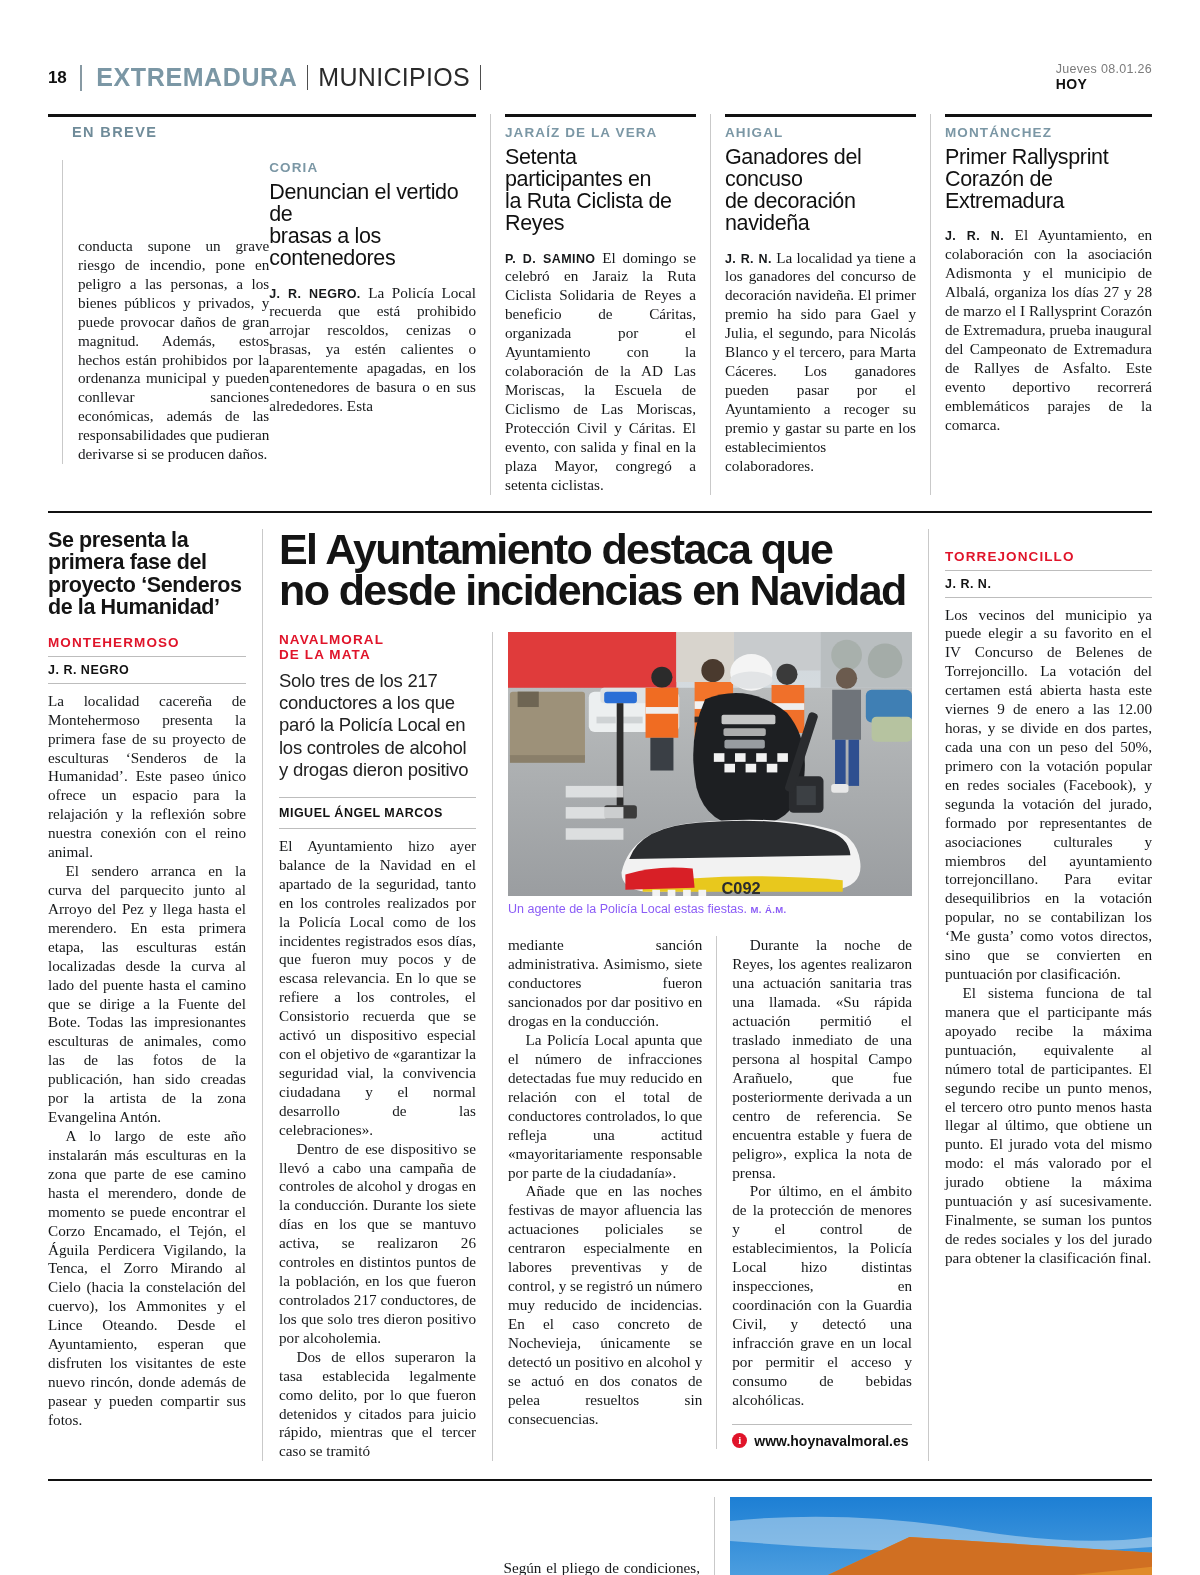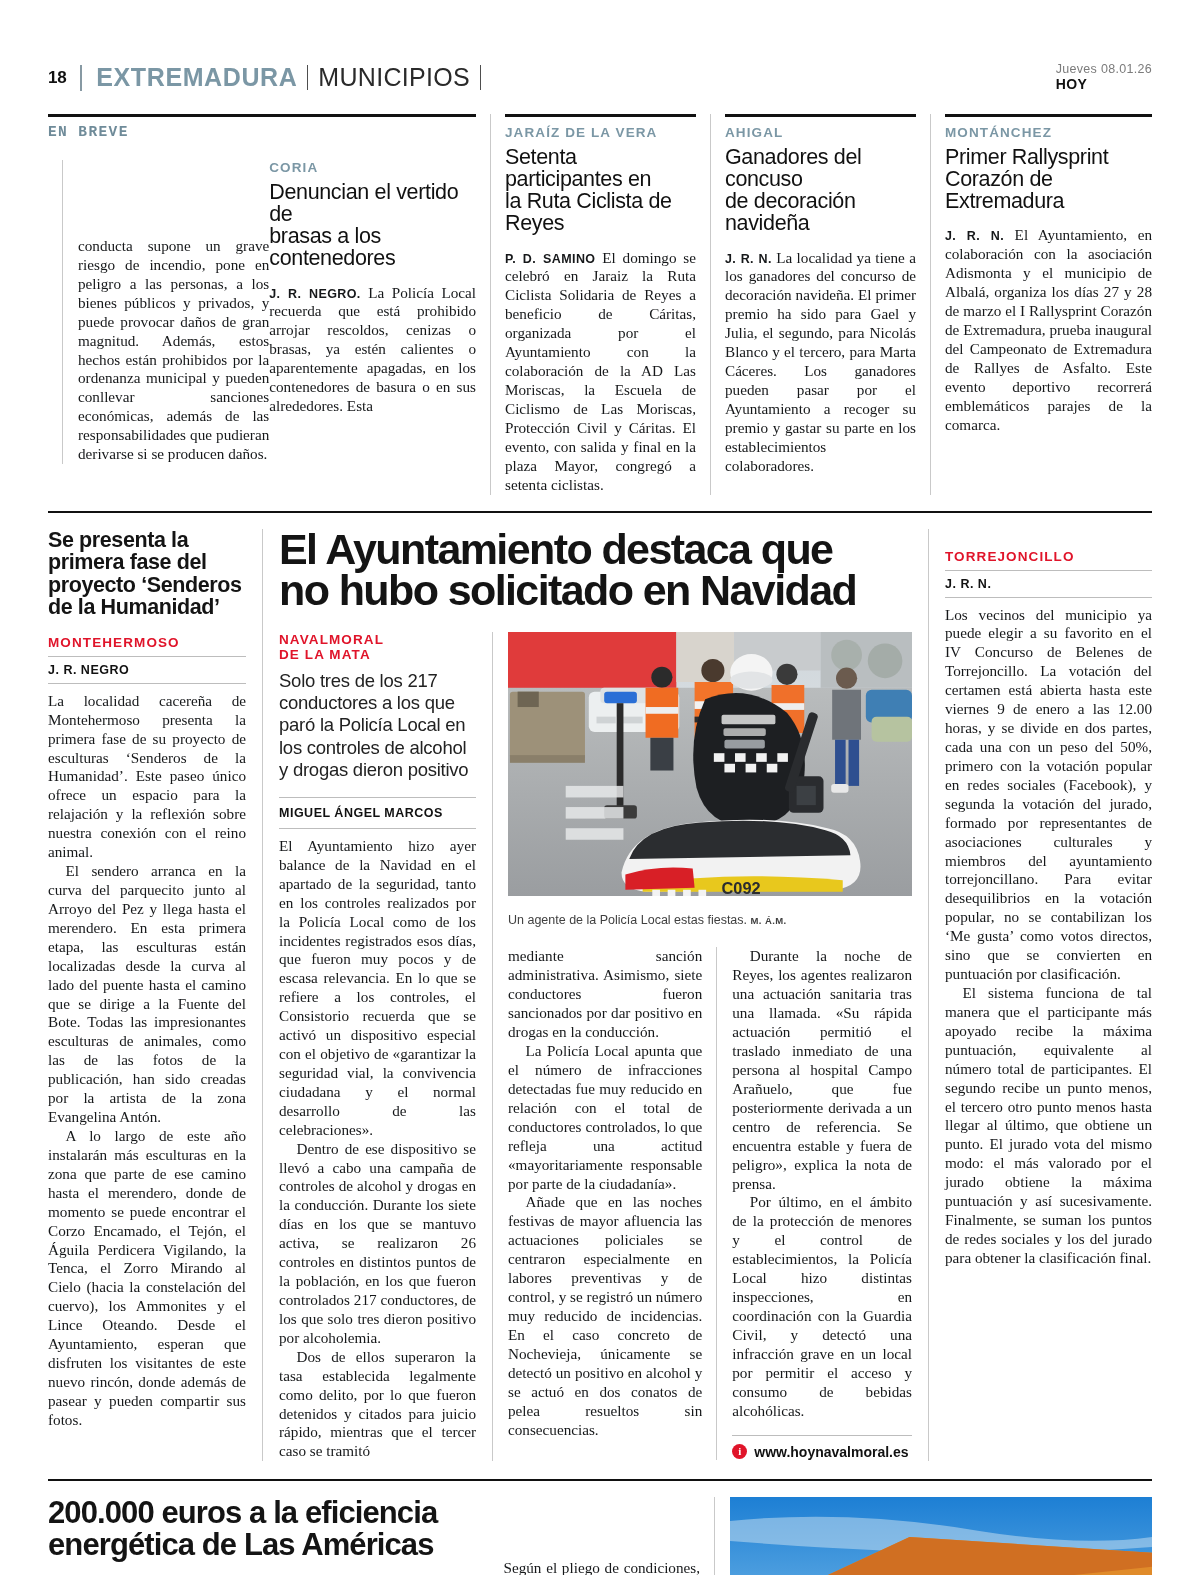--- a/index.html
+++ b/index.html
@@ -46,37 +46,37 @@
   .vsep{border-left:1px solid #c9c9c9;}
 
   
   #enbreve{margin-top:22px;}
   #enbreve .band{display:flex;}
   #enbreve .seg{box-sizing:border-box;}
   #enbreve .seg.s-left{width:442px;padding-right:14px;}
   #enbreve .seg.s-mid1{width:220px;padding:0 14px;}
   #enbreve .seg.s-mid2{width:220px;padding:0 14px;}
   #enbreve .seg.s-right{width:222px;padding-left:14px;}
-  .eb-title{font-family:Liberation Mono, monospace;font-weight:bold;font-size:14.5px;letter-spacing:1.4px;color:#6f8b99;padding-top:7px;}
+  .eb-title{font-family:Liberation Sans, sans-serif;font-weight:bold;font-size:14.5px;letter-spacing:1.4px;color:#6f8b99;padding-top:7px;margin-left:24px;}
   .eb-sub{display:flex;gap:0;}
   .eb-subcol{width:214px;box-sizing:border-box;}
   .eb-subcol.right{padding-left:15px;margin-left:14px;border-left:1px solid #c9c9c9;}
 
   
   #feature{margin-top:16px;}
   .feat-grid{display:flex;}
   .f-left{width:214px;box-sizing:border-box;padding-right:16px;}
   .f-mid{width:666px;box-sizing:border-box;padding:0 16px;border-left:1px solid #c9c9c9;}
   .f-right{width:224px;box-sizing:border-box;padding-left:16px;border-left:1px solid #c9c9c9;}
   .bighead{font-family:"Liberation Sans",sans-serif;font-weight:bold;font-size:43px;line-height:0.97;letter-spacing:-1.6px;color:#141414;}
   .sideheadSmall{font-family:"Liberation Sans",sans-serif;font-weight:bold;font-size:21.5px;line-height:1.05;letter-spacing:-0.4px;color:#141414;}
   .deck{font-family:"Liberation Sans",sans-serif;font-weight:normal;font-size:18.5px;line-height:1.2;letter-spacing:-0.25px;color:#222;}
   .photo-wrap{width:100%;}
   .photo{width:100%;display:block;}
-  .caption{font-family:"Liberation Sans",sans-serif;font-size:12.5px;color:#404040;padding-top:17px;}
+  .caption{font-family:"Liberation Sans",sans-serif;font-size:12.5px;color:#8b5cf6;padding-top:6px;}
   .caption .credit{font-size:9.5px;font-weight:bold;letter-spacing:.4px;}
   .f3{display:flex;margin-top:10px;}
   .f3 > div{width:214px;box-sizing:border-box;}
   .f3 > div + div{padding-left:15px;margin-left:14px;border-left:1px solid #c9c9c9;}
   .weburl{display:flex;align-items:center;gap:7px;font-family:"Liberation Sans",sans-serif;font-weight:bold;font-size:14px;color:#111;}
   .iicon{width:15px;height:15px;border-radius:50%;background:#e0142a;color:#fff;font-size:11px;font-weight:bold;display:flex;align-items:center;justify-content:center;font-family:"Liberation Serif",serif;line-height:1;}
 
   
   #bottom{margin-top:18px;}
   .b-grid{display:flex;}
@@ -190,21 +190,21 @@
         <div class="rule-thin"></div>
         <div class="sp8"></div>
         <p class="body">La localidad cacereña de Montehermoso presenta la primera fase de su proyecto de esculturas ‘Senderos de la Humanidad’. Este paseo único ofrece un espacio para la relajación y la reflexión sobre nuestra conexión con el reino animal.</p>
         <p class="body">El sendero arranca en la curva del parquecito junto al Arroyo del Pez y llega hasta el merendero. En esta primera etapa, las esculturas están localizadas desde la curva al lado del puente hasta el camino que se dirige a la Fuente del Bote. Todas las impresionantes esculturas de animales, como las de las fotos de la publicación, han sido creadas por la artista de la zona Evangelina Antón.</p>
         <p class="body">A lo largo de este año instalarán más esculturas en la zona que parte de ese camino hasta el merendero, donde de momento se puede encontrar el Corzo Encamado, el Tejón, el Águila Perdicera Vigilando, la Tenca, el Zorro Mirando al Cielo (hacia la constelación del cuervo), los Ammonites y el Lince Oteando. Desde el Ayuntamiento, esperan que disfruten los visitantes de este nuevo rincón, donde además de pasear y pueden compartir sus fotos.</p>
       </div>
 
       <div class="f-mid">
         <div class="bighead">
           <span>El Ayuntamiento destaca que</span><br>
-          <span>no hubo solicitado en Navidad</span>
+          <span>no desde incidencias en Navidad</span>
         </div>
         <div class="sp20"></div>
 
         <div style="display:flex;">
 
           <div style="width:214px;box-sizing:border-box;padding-right:16px;">
             <div class="kicker red">
               <span>NAVALMORAL</span><br>
               <span>DE LA MATA</span>
             </div>
@@ -366,24 +366,20 @@
         <p class="body">El sistema funciona de tal manera que el participante más apoyado recibe la máxima puntuación, equivalente al número total de participantes. El segundo recibe un punto menos, el tercero otro punto menos hasta llegar al último, que obtiene un punto. El jurado vota del mismo modo: el más valorado por el jurado obtiene la máxima puntuación y así sucesivamente. Finalmente, se suman los puntos de redes sociales y los del jurado para obtener la clasificación final.</p>
       </div>
     </div>
   </div>
 
   <div id="bottom">
     <div class="rule-med"></div>
     <div class="sp16"></div>
     <div class="b-grid">
       <div style="width:438px;box-sizing:border-box;padding-right:15px;">
-        <div class="bighead2">
-          <span>200.000 euros a la eficiencia</span><br>
-          <span>energética de Las Américas</span>
-        </div>
         <div class="sp20"></div>
 
       </div>
 
       <div class="b-col">
         <div style="height:62px"></div>
         <p class="body" style="text-indent:1.15em">Según el pliego de condiciones, el Consistorio ha solicitado una subvención a la Junta, para la realización de este tipo de acciones en edificios e infraestructuras vinculadas a la prestación de servicios educativos.</p>
 
       </div>
 

